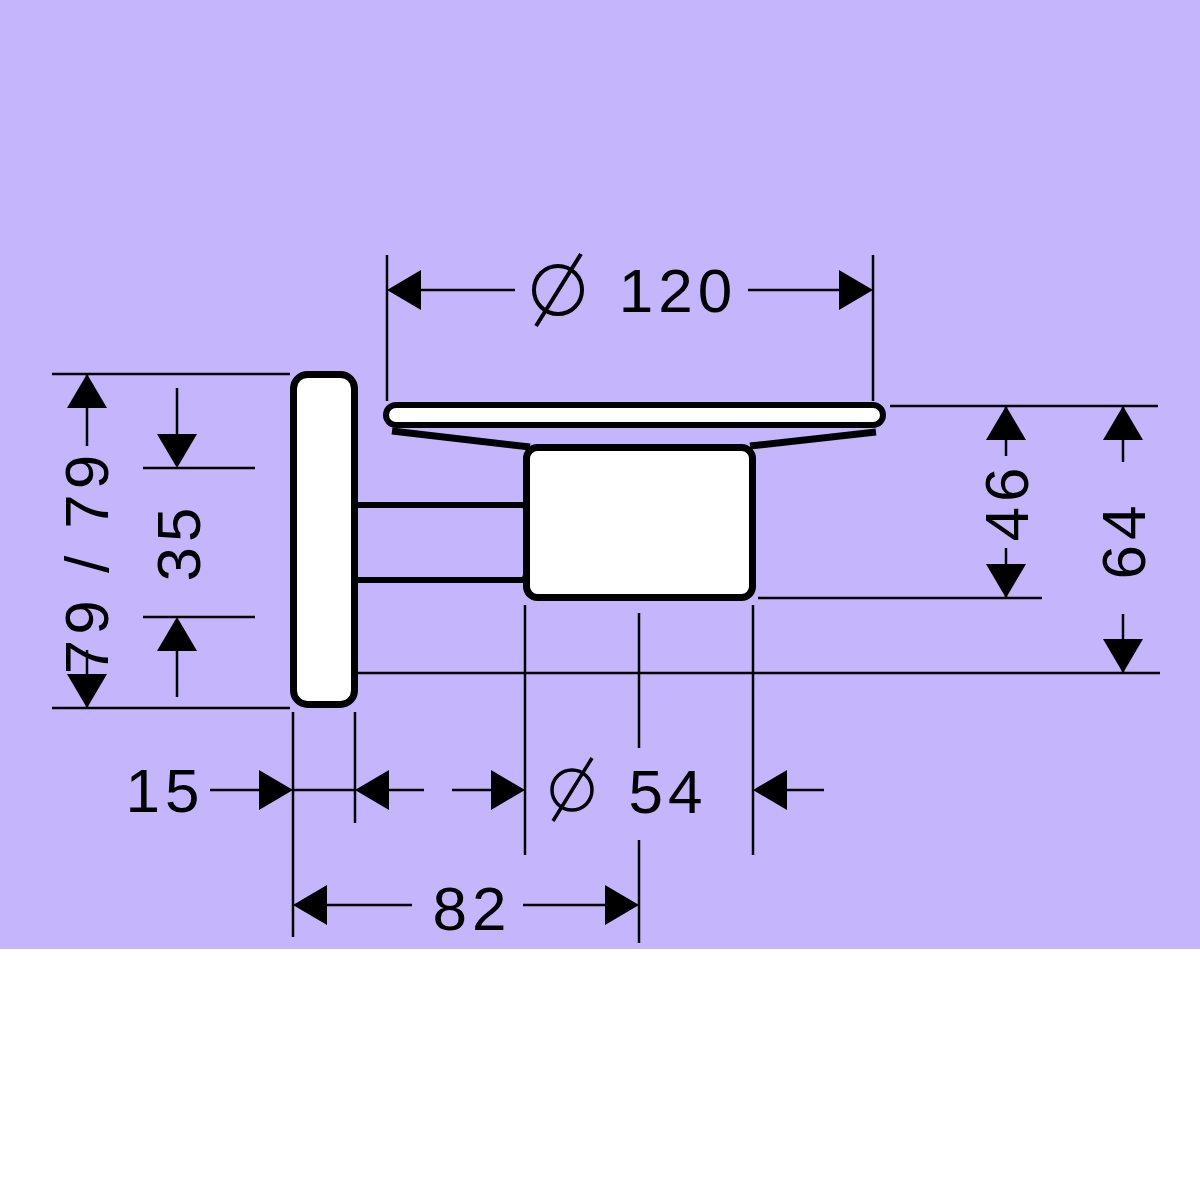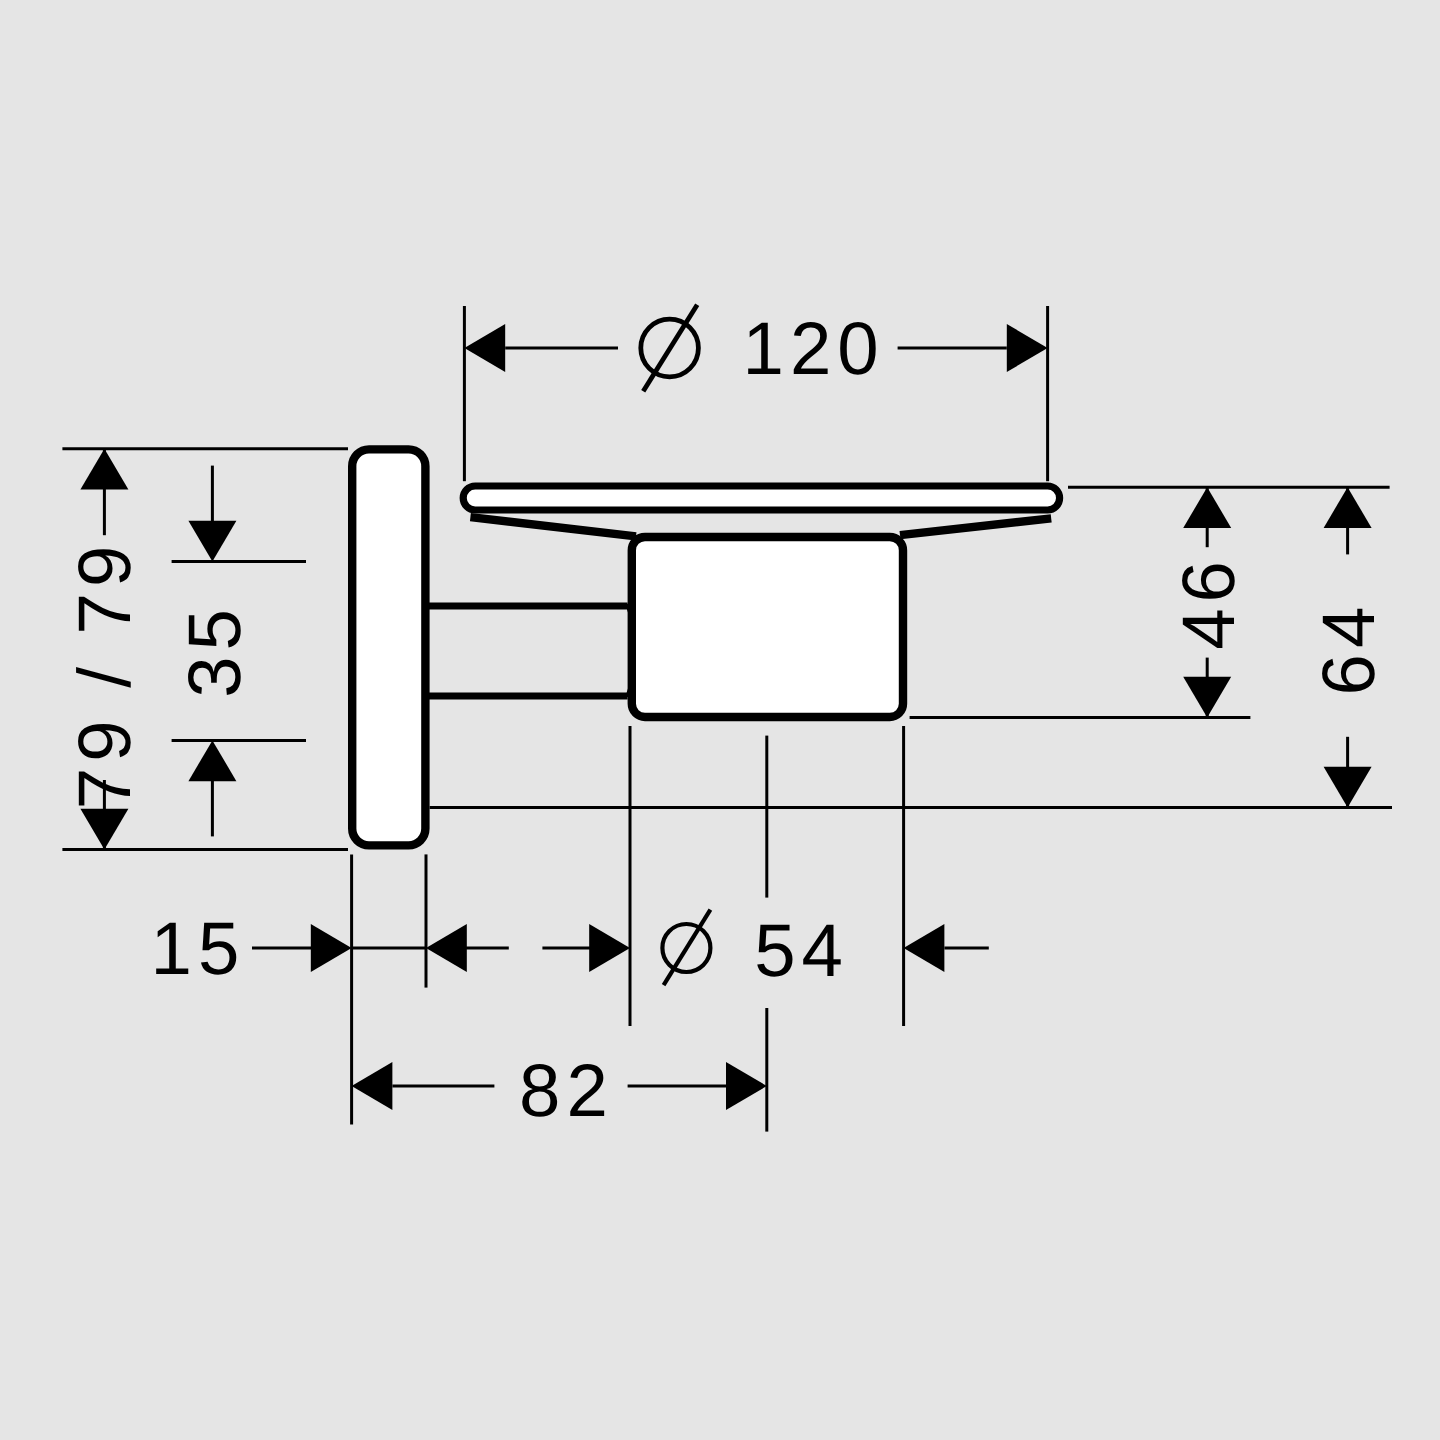--- a/index.html
+++ b/index.html
@@ -3,22 +3,22 @@
 <meta charset="utf-8">
 <style>
   html, body {
     margin: 0;
     padding: 0;
     background: #ffffff;
   }
   .stage {
     position: relative;
     width: 1200px;
-    height: 1200px;
-    background: #e5e5e5;
+    height: 949px;
+    background: #c4b5fd;
     overflow: hidden;
   }
   svg { display: block; }
   .thin  { stroke: #000; stroke-width: 2.5; fill: none; }
   .thick { stroke: #000; stroke-width: 7;   fill: none; }
   .mid   { stroke: #000; stroke-width: 6;   fill: none; }
   .fillw { fill: #ffffff; }
   .arrow { fill: #000; stroke: none; }
   .dim-text {
     font-family: "Liberation Sans", "DejaVu Sans", sans-serif;

